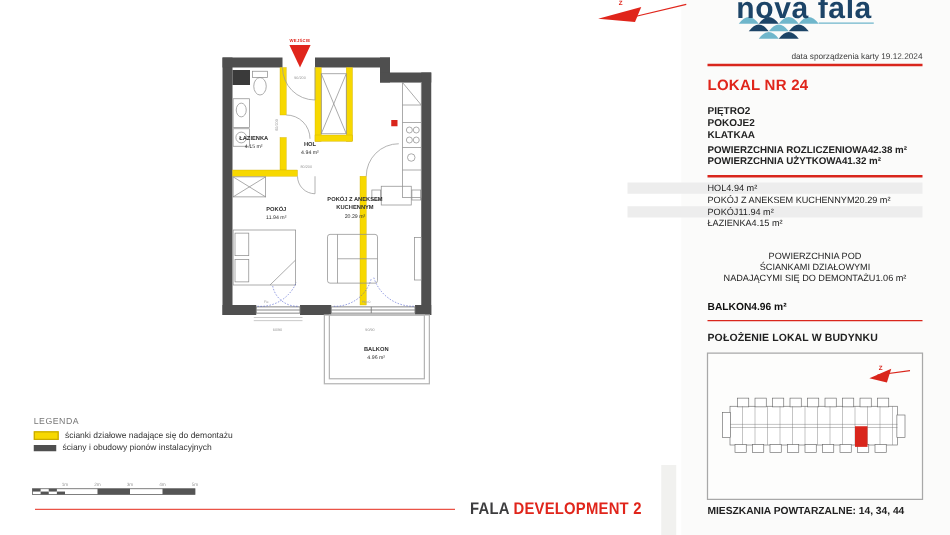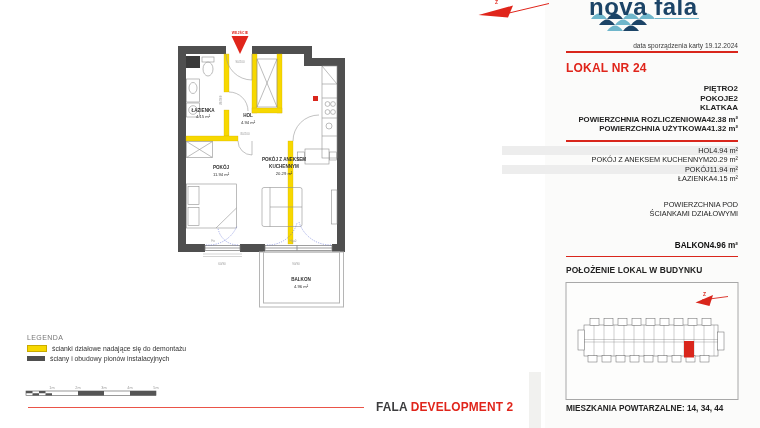--- a/index.html
+++ b/index.html
@@ -8,26 +8,26 @@
   .abs{position:absolute;}
   #stage{position:absolute;left:0;top:0;width:760px;height:428px;border-radius:16px;}
   .panel-bg{left:545px;top:0;width:215px;height:428px;background:#fbfbfa;}
   .fold{left:529px;top:372px;width:12px;height:56px;background:#f1f1ef;}
   svg{position:absolute;left:0;top:0;}
   
   .logo-text{left:589px;top:-7px;font-size:24px;font-weight:bold;color:#1c4467;letter-spacing:.5px;}
   .date{left:566px;top:42px;width:172px;text-align:right;font-size:6.6px;color:#3a3a3a;}
   .rule{left:566px;width:172px;height:1.5px;background:#d9261c;}
   .lokal{left:566px;top:61px;font-size:12px;font-weight:bold;color:#e0251b;letter-spacing:.2px;}
-  .prow{left:566px;width:172px;display:flex;justify-content:flex-end;white-space:nowrap;}
+  .prow{left:566px;width:172px;display:flex;justify-content:flex-start;white-space:nowrap;}
   .attr{font-size:8px;font-weight:bold;color:#222;height:9.5px;line-height:9.5px;}
   .arearow{font-size:7.8px;font-weight:bold;color:#222;height:9.5px;line-height:9.5px;}
   .rrow{font-size:7.3px;color:#222;height:9.4px;line-height:9.4px;}
   .rowbg{left:502px;width:236px;height:9.4px;background:#ededed;}
-  .dline{left:566px;width:172px;font-size:7.3px;color:#222;height:9px;line-height:9px;display:flex;justify-content:flex-end;white-space:nowrap;}
+  .dline{left:566px;width:172px;font-size:7.3px;color:#222;height:9px;line-height:9px;display:flex;justify-content:center;white-space:nowrap;}
   .balk{font-size:8.2px;font-weight:bold;color:#111;height:10px;line-height:10px;}
   .postitle{left:566px;top:265px;font-size:8.4px;font-weight:bold;color:#222;letter-spacing:.1px;}
   .repeat{left:566px;top:404px;font-size:8.2px;font-weight:bold;color:#222;white-space:nowrap;}
   .adres{left:566px;top:416px;font-size:7.6px;font-weight:bold;color:#222;white-space:nowrap;}
   
   .legend-title{left:27px;top:334px;font-size:7px;color:#777;letter-spacing:.4px;}
   .legend-item{left:27px;display:flex;align-items:center;gap:5px;white-space:nowrap;}
   .swatch{width:18px;height:5px;display:inline-block;}
   .legend-label{font-size:6.8px;color:#333;}
   .redline-left{left:28px;top:407px;width:336px;height:1.4px;background:#ea5347;}
@@ -310,20 +310,24 @@
     <span>ŁAZIENKA</span>
     <span>4.15 m²</span>
   </div>
 
   <div class="abs dline" style="top:199.5px">
     <span>POWIERZCHNIA POD</span>
   </div>
   <div class="abs dline" style="top:208.5px">
     <span>ŚCIANKAMI DZIAŁOWYMI</span>
   </div>
+  <div class="abs dline" style="top:217.5px">
+    <span>NADAJĄCYMI SIĘ DO DEMONTAŻU</span>
+    <span>1.06 m²</span>
+  </div>
 
   <div class="abs prow balk" style="top:241px">
     <span>BALKON</span>
     <span>4.96 m²</span>
   </div>
 
   <div class="abs rule" style="top:255.5px"></div>
   <div class="abs postitle">POŁOŻENIE LOKAL W BUDYNKU</div>
 
   <div class="abs repeat">

